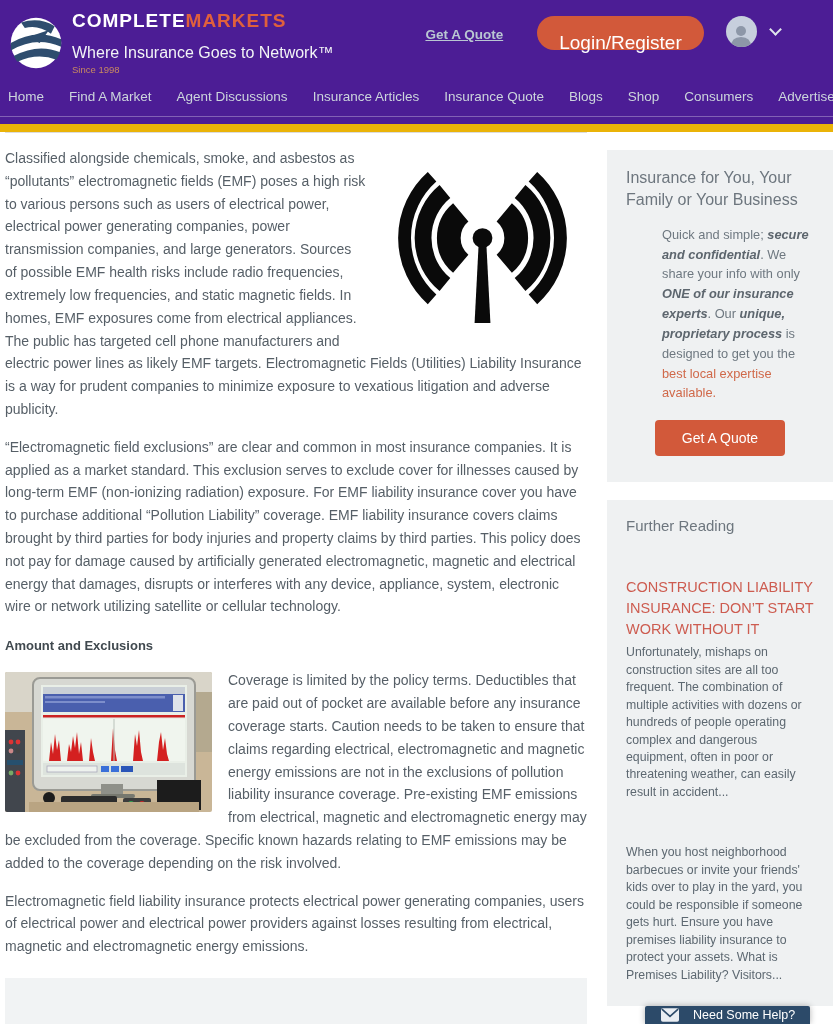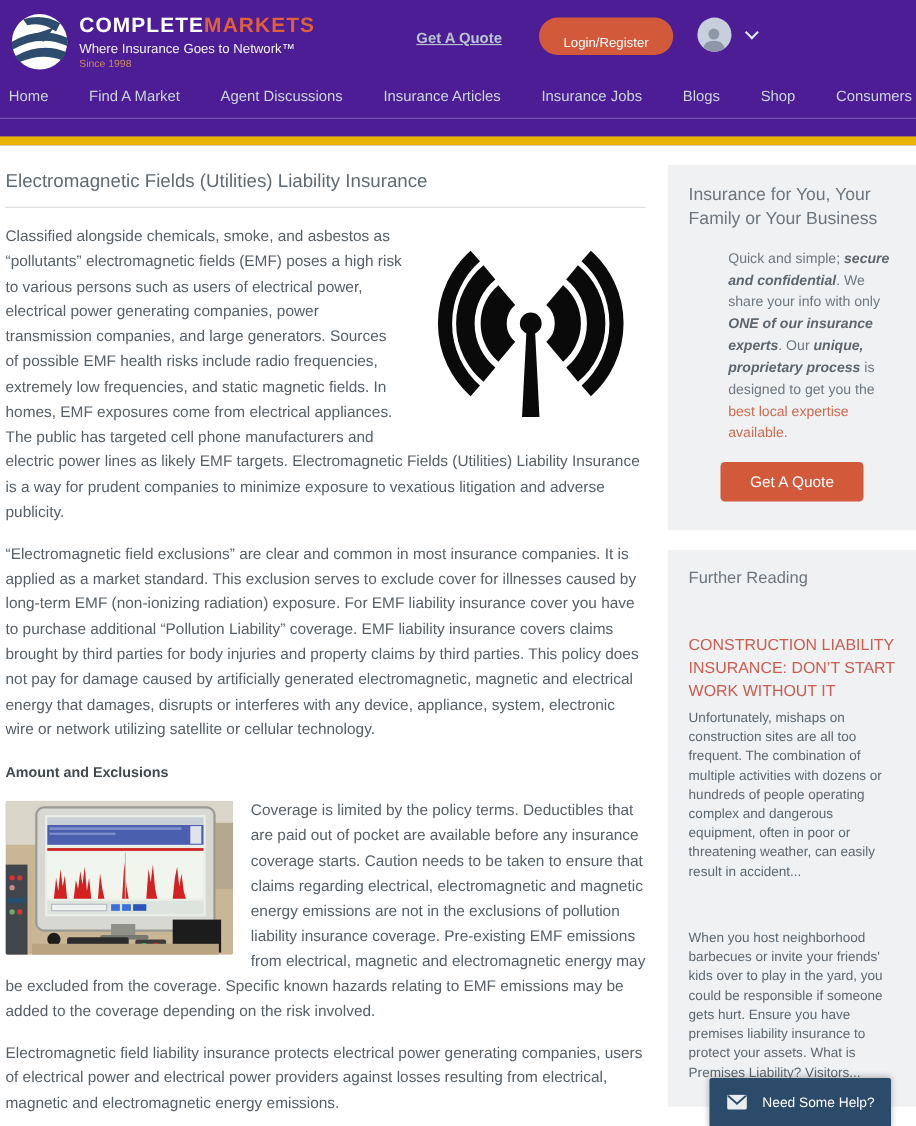--- a/index.html
+++ b/index.html
@@ -7,39 +7,39 @@
               font-family:"Liberation Sans", sans-serif; }
   
   .header { background:#4c1d95; height:132px; position:relative; border-bottom:8px solid #eab308; }
   .header-top { display:flex; align-items:flex-start; padding:10px 14px 0 8px; }
   .logo { display:flex; align-items:center; cursor:pointer; }
   .logo svg { width:56px; height:56px; }
   .logo-text { margin-left:8px; }
   .brand-line { font-size:19px; font-weight:bold; letter-spacing:1px; }
   .brand-primary { color:#ffffff; }
   .brand-secondary { color:#e0603c; }
-  .tagline { color:#f2f4f6; font-size:12px; margin-top:2px; }
+  .tagline { color:#f2f4f6; font-size:16px; margin-top:12px; }
   .since { color:#c98a60; font-size:9.5px; margin-top:2px; }
   .search-zone { margin-left:92px; margin-top:6px; display:flex; flex-direction:column; align-items:center; }
   .search-pill { display:flex; width:198px; height:33px; border-radius:17px; overflow:hidden; }
   .search-input { flex:1; border:none; outline:none; padding:0 12px; font-size:12.5px;
                   color:#3c4a57; background:#fff; font-family:"Liberation Sans", sans-serif; }
   .search-btn { width:40px; background:#d2593a; border:none; cursor:pointer;
                 display:flex; align-items:center; justify-content:center; }
   .quote-link { margin-top:11px; color:#b9c6d2; font-weight:bold; font-size:13.5px;
                 text-decoration:underline; cursor:pointer; }
   .login-btn { margin-left:34px; margin-top:6px; height:34px; padding:16px 22px; background:#d2593a;
-               color:#fff; font-size:12px; border:none; border-radius:17px; cursor:pointer;
+               color:#fff; font-size:19px; border:none; border-radius:17px; cursor:pointer;
                font-family:"Liberation Sans", sans-serif; }
   .account { margin-left:22px; margin-top:6px; display:flex; align-items:center; cursor:pointer; }
   .avatar { width:31px; height:31px; border-radius:50%; background:#c7cfdd; display:flex;
             align-items:flex-end; justify-content:center; overflow:hidden; }
   .chevron { width:9px; height:9px; border-right:2px solid #dfe6ec; border-bottom:2px solid #dfe6ec;
              transform:rotate(45deg); margin-left:14px; margin-top:-4px; }
-  .nav { display:flex; gap:37px; padding:14px 10px 12px 8px; border-bottom:1px solid rgba(255,255,255,.3); }
+  .nav { display:flex; gap:25px; padding:14px 10px 12px 8px; border-bottom:1px solid rgba(255,255,255,.3); }
   .nav-item { color:#ccd5dc; font-size:13.5px; cursor:pointer; white-space:nowrap; }
   
   .page { display:flex; padding:0 0 0 5px; }
   .main { width:582px; }
   .sidebar { width:226px; margin-left:20px; }
   
   .page-title { font-size:17px; font-weight:400; color:#5f6a72; margin:23px 0 13px; }
   .rule { border:none; border-top:1px solid #dcdcdc; margin-bottom:14px; }
   .para { font-size:14px; color:#565f67; line-height:1.63; margin-bottom:15px; }
   .sub-head { font-size:13px; font-weight:bold; color:#40494f; margin:20px 0 16px; }
@@ -56,21 +56,21 @@
   .orange-text { color:#d0694a; }
   .sb-quote-btn { display:block; margin:17px auto 18px; background:#d2593a; color:#fff; border:none;
                   border-radius:4px; padding:10px 27px; font-size:14px; cursor:pointer;
                   font-family:"Liberation Sans", sans-serif; }
   .find-link { color:#d0613c; font-weight:bold; text-decoration:underline; cursor:pointer; }
   .fr-title { font-size:15px; font-weight:400; color:#6d767e; margin-bottom:12px; }
   .fr-article { margin-bottom:14px;margin-top:43px; }
   .fr-head { font-size:14.5px; color:#cd5c50; line-height:1.45; margin-bottom:4px; cursor:pointer; }
   .fr-excerpt { font-size:12.3px; color:#5d6871; line-height:1.42; }
   
-  .help-bar { position:fixed; bottom:0; right:23px; width:165px; height:44px; background:#2c4a69;
+  .help-bar { position:fixed; bottom:0; right:23px; width:165px; height:18px; background:#2c4a69;
               display:flex; align-items:center; cursor:pointer; border-radius:2px 2px 0 0;
               box-shadow:0 0 6px rgba(0,0,0,.3); }
   .help-bar svg { margin:0 14px 0 16px; }
   .help-label { color:#fff; font-size:12.5px; }
 </style>
 </head>
 <body>
 
 <div class="header">
   <div class="header-top">
@@ -100,32 +100,31 @@
         </svg>
       </div>
       <span class="chevron"></span>
     </div>
   </div>
   <div class="nav">
     <span class="nav-item">Home</span>
     <span class="nav-item">Find A Market</span>
     <span class="nav-item">Agent Discussions</span>
     <span class="nav-item">Insurance Articles</span>
-    <span class="nav-item">Insurance Jobs</span>
+    <span class="nav-item">Insurance Quote</span>
     <span class="nav-item">Blogs</span>
     <span class="nav-item">Shop</span>
     <span class="nav-item">Consumers</span>
     <span class="nav-item">Advertise</span>
 
   </div>
 </div>
 
 <div class="page">
   <div class="main">
-    <h1 class="page-title">Electromagnetic Fields (Utilities) Liability Insurance</h1>
     <hr class="rule">
 
     <div class="para">
       <svg class="emf-art" viewBox="0 0 200 180">
         <g fill="none" stroke="#0a0a0a">
           <path d="M 78 62 A 34 34 0 0 0 78 114" stroke-width="24"></path>
           <path d="M 62 41 A 61 61 0 0 0 62 135" stroke-width="17"></path>
           <path d="M 49 26 A 83 83 0 0 0 49 150" stroke-width="13"></path>
           <path d="M 122 62 A 34 34 0 0 1 122 114" stroke-width="24"></path>
           <path d="M 138 41 A 61 61 0 0 1 138 135" stroke-width="17"></path>

